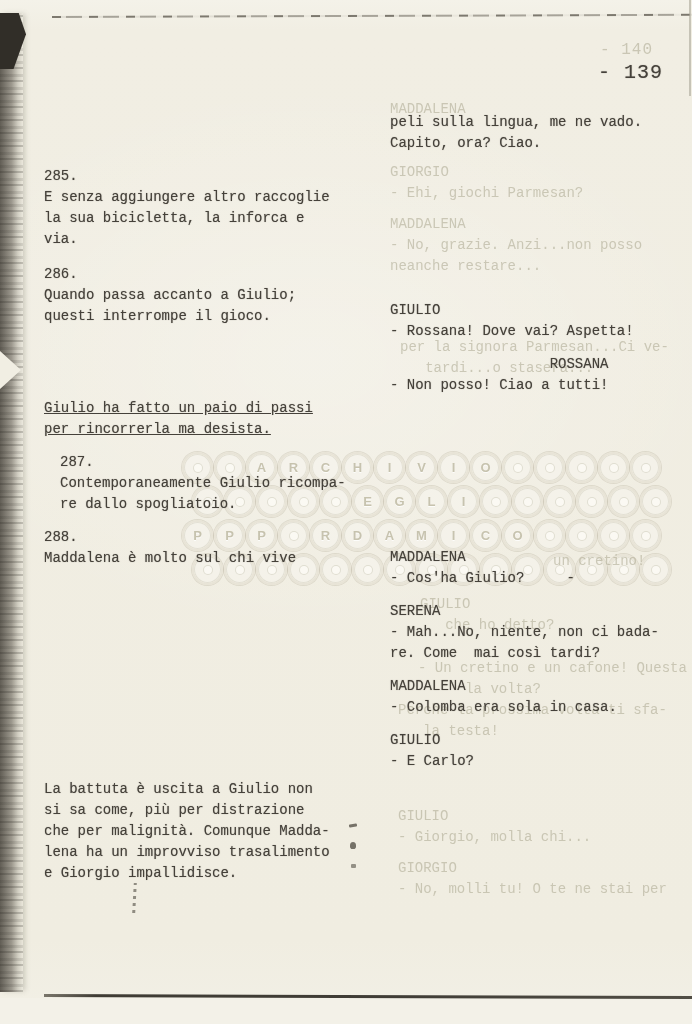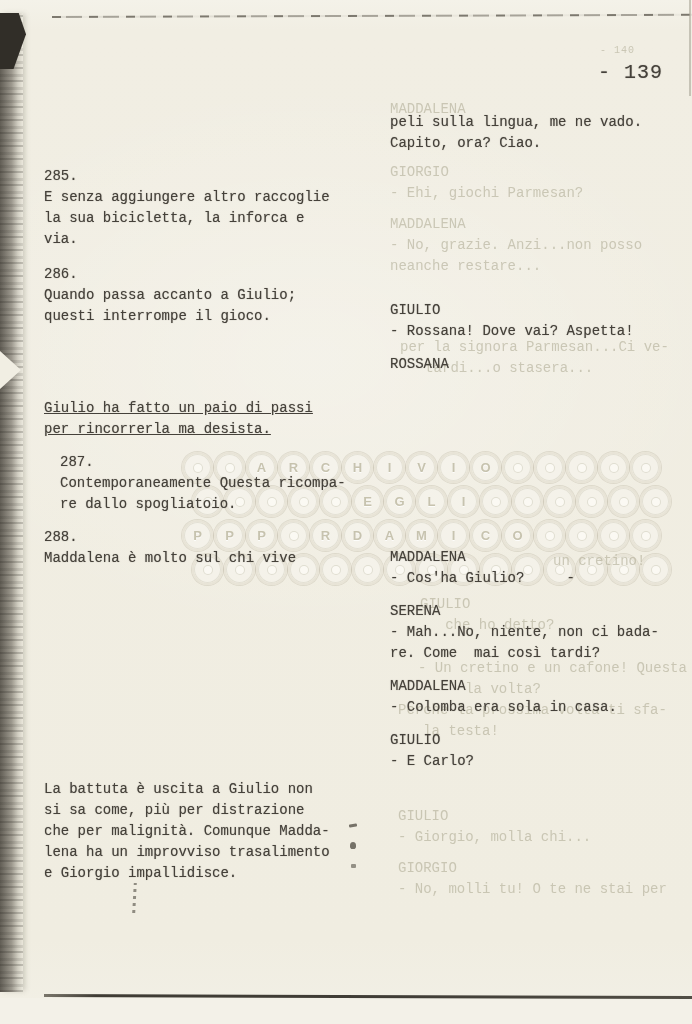--- a/index.html
+++ b/index.html
@@ -50,21 +50,21 @@
   .below-bottom{
     position:absolute;left:0;top:998px;width:692px;height:26px;
     background:#f3f1e8;
   }
   
   .typed{position:absolute;font-size:14px;line-height:21px;color:#45413a;
     text-shadow:0 0 1px rgba(70,65,57,0.5);}
   .tline{white-space:pre;}
   .ghost{color:rgba(170,165,142,0.55);text-shadow:none;filter:blur(0.3px);}
   .page-number{font-size:20px;letter-spacing:1px;}
-  .ghost-number{font-size:10px;letter-spacing:1px;}
+  .ghost-number{font-size:16px;letter-spacing:1px;}
   
   #watermark{position:absolute;left:0;top:0;}
   .wm-row{position:absolute;display:flex;gap:1px;}
   .wm-circle{
     width:27px;height:27px;border-radius:50%;
     border:2px solid rgba(232,228,214,0.95);
     box-shadow:0 0 0 1px rgba(184,179,158,0.35), inset 0 0 0 1px rgba(184,179,158,0.28);
     background:rgba(248,246,239,0.5);
     display:flex;align-items:center;justify-content:center;
     font-family:"Liberation Sans",sans-serif;font-size:13px;font-weight:bold;
@@ -301,28 +301,29 @@
         <div class="tline">286.</div>
         <div class="tline">Quando passa accanto a Giulio;</div>
         <div class="tline">questi interrompe il gioco.</div>
       </div>
       <div class="typed" style="left: 390px; top: 300px;">
         <div class="tline">GIULIO</div>
         <div class="tline">- Rossana! Dove vai? Aspetta!</div>
       </div>
       <div class="typed" style="left: 390px; top: 354px; text-align: right;">
         <div class="tline">ROSSANA</div>
+        <div class="tline">- Non posso! Ciao a tutti!</div>
       </div>
       <div class="typed" style="left: 44px; top: 398px; text-decoration: underline;">
         <div class="tline">Giulio ha fatto un paio di passi</div>
         <div class="tline">per rincorrerla ma desista.</div>
       </div>
       <div class="typed" style="left: 44px; top: 452px; margin-left: 16px;">
         <div class="tline">287.</div>
-        <div class="tline">Contemporaneamente Questa ricompa-</div>
+        <div class="tline">Contemporaneamente Giulio ricompa-</div>
         <div class="tline">re dallo spogliatoio.</div>
       </div>
       <div class="typed" style="left: 44px; top: 527px;">
         <div class="tline">288.</div>
         <div class="tline">Maddalena è molto sul chi vive</div>
       </div>
       <div class="typed" style="left: 390px; top: 547px;">
         <div class="tline">MADDALENA</div>
         <div class="tline">- Cos'ha Giulio?     -</div>
       </div>

